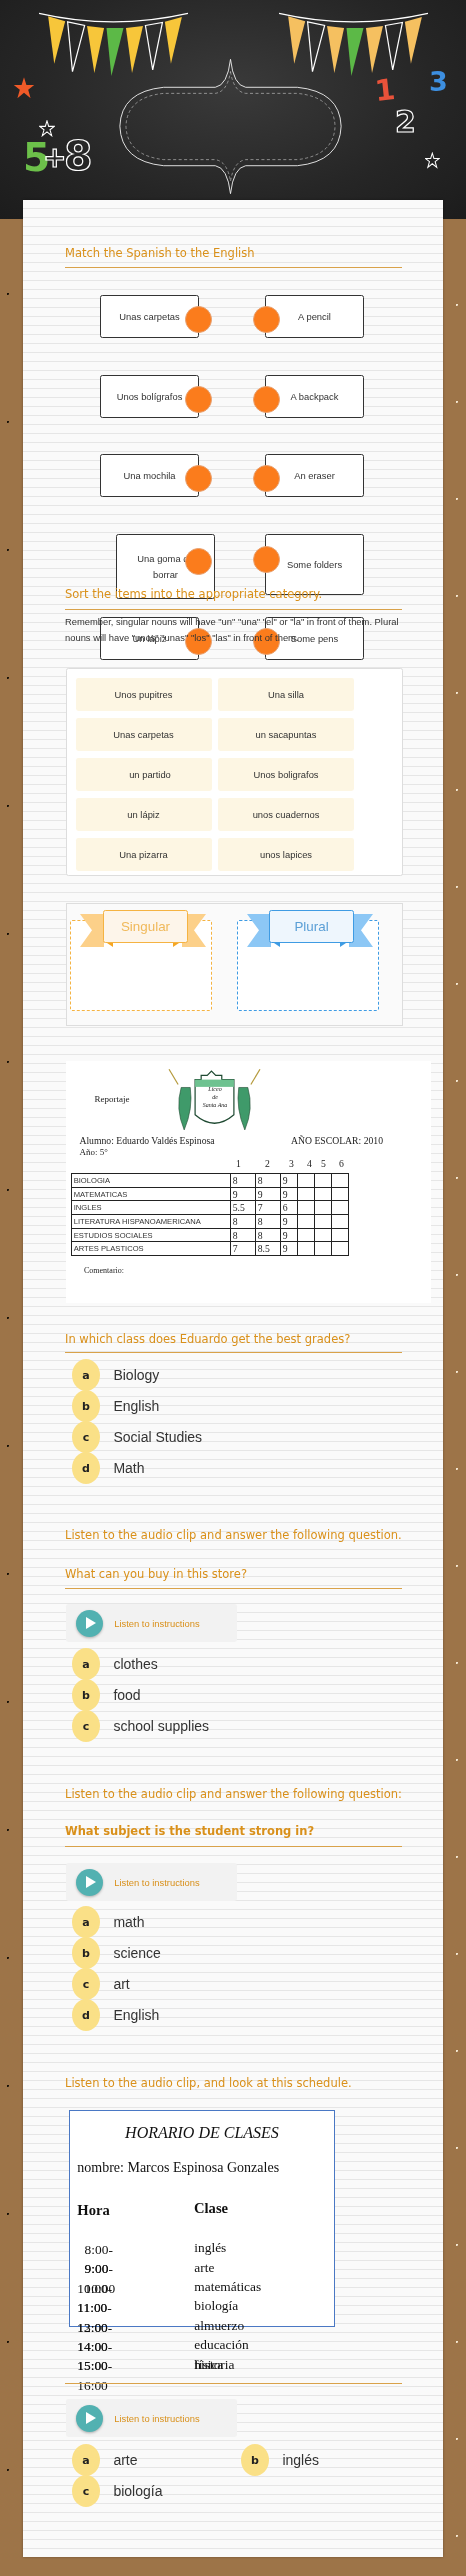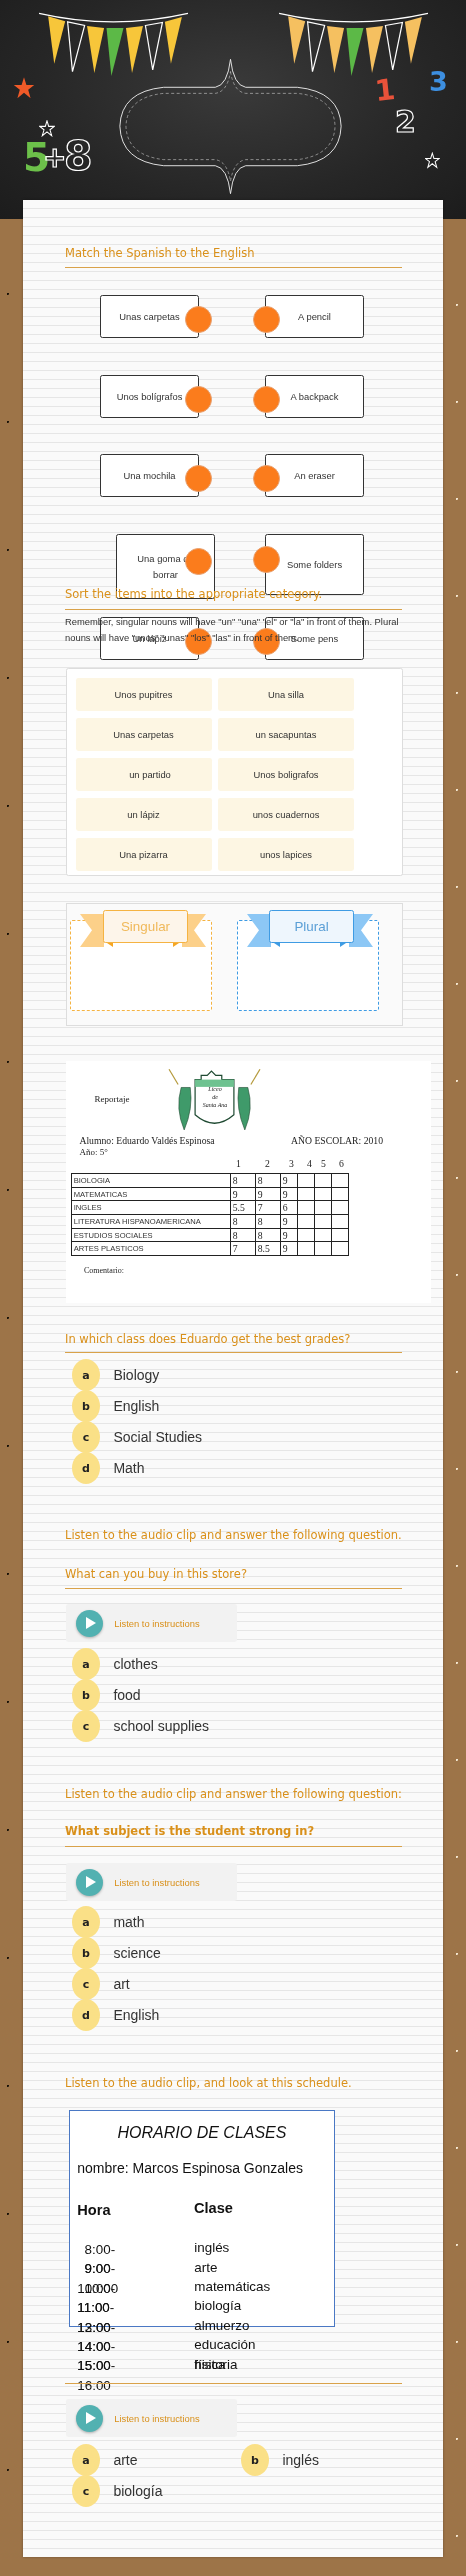--- a/index.html
+++ b/index.html
@@ -104,21 +104,21 @@
     margin-left: 9.7px; width: 27px; height: 27px; border-radius: 50%; background: #52b1b1;
     display: flex; align-items: center; justify-content: center;
     box-shadow: 0 1.2px 2.4px rgba(0,0,0,0.25);
   }
   .play-tri { width: 0; height: 0; border-left: 10.3px solid #fff; border-top: 6.7px solid transparent; border-bottom: 6.7px solid transparent; margin-left: 3px; }
   .audio-label { margin-left: 11.5px; color: #d9901a; font-size: 9.4px; }
   
   .schedule {
     position: absolute; left: 69px; top: 2110px; width: 266px; height: 217px;
     background: #fff; border: 1.2px solid #4a78c4;
-    font-family: Liberation Sans, sans-serif; color: #111;
+    font-family: Liberation Serif, serif; color: #111;
   }
 </style>
 </head>
 <body>
 
 <div class="chalkboard">
 
   <svg class="bunting" style="left:36px;" width="155" height="73" viewBox="0 0 255 120">
     <path d="M5 12 Q127 40 250 12" stroke="#fff" stroke-width="2" fill="none"></path>
     <polygon points="20,17 48,25 30,95" fill="#f7c63a"></polygon>

